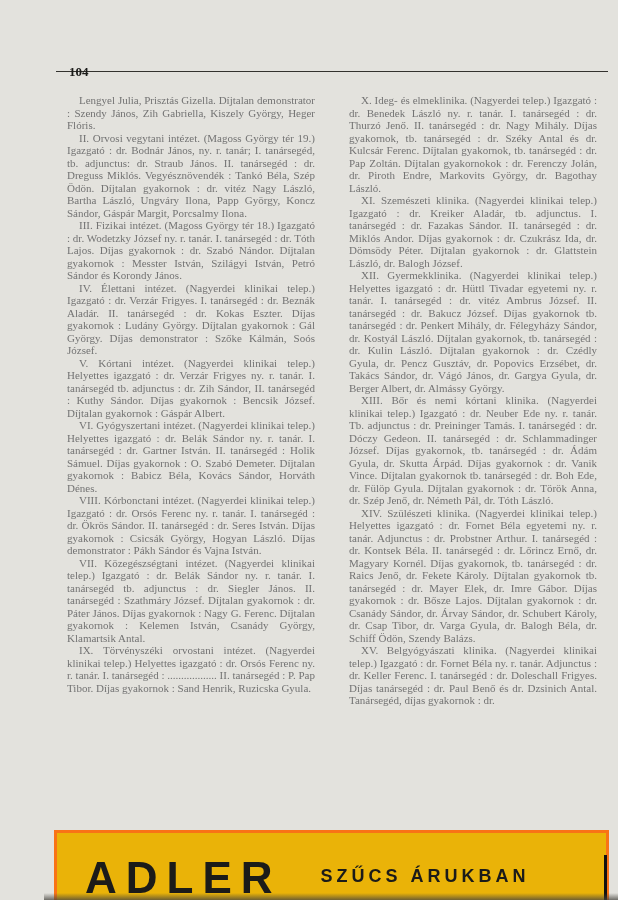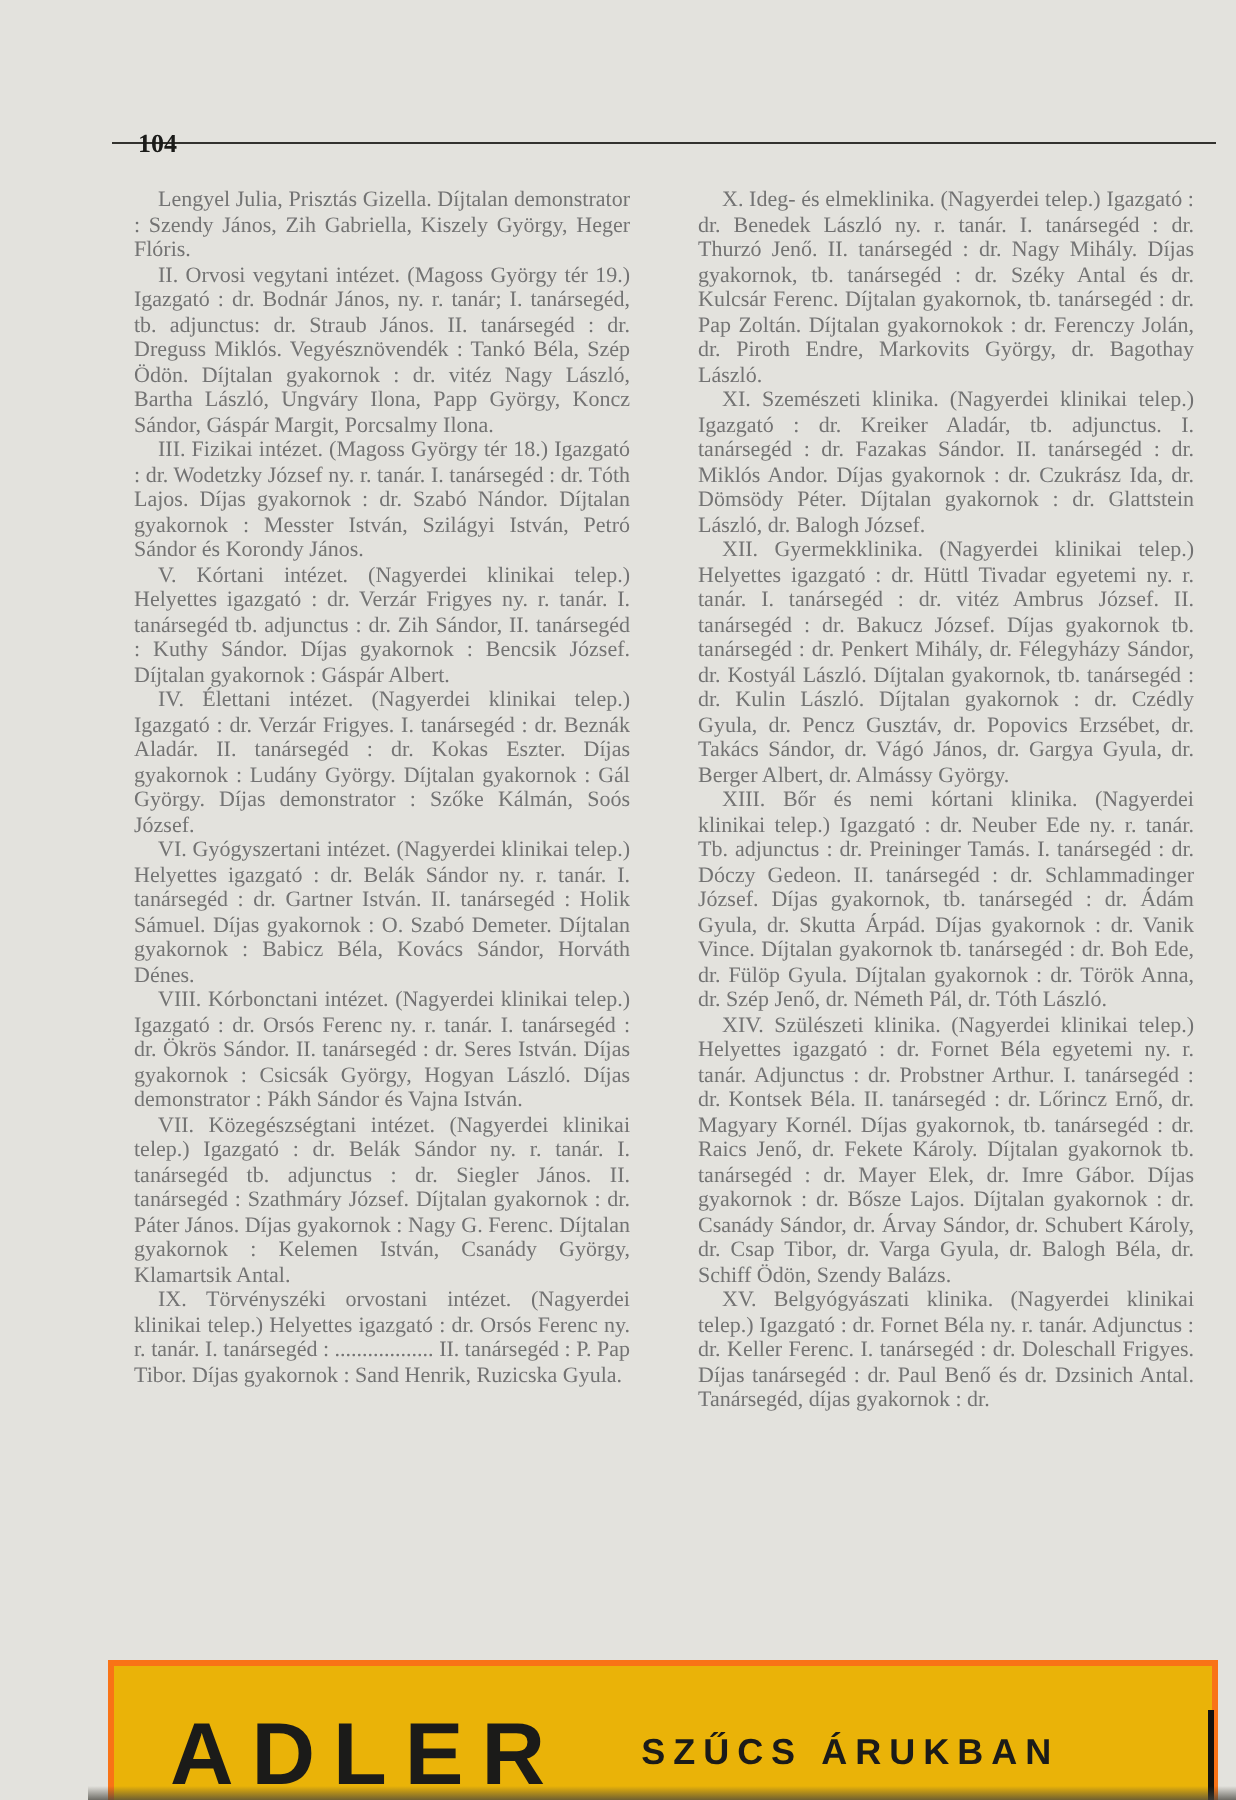--- a/index.html
+++ b/index.html
@@ -102,22 +102,22 @@
 
   <div class="header">
     <span class="page-num">104</span>
   </div>
 
   <div class="cols">
     <div class="col">
       <p>Lengyel Julia, Prisztás Gizella. Díjtalan demonstrator : Szendy János, Zih Gabriella, Kiszely György, Heger Flóris.</p>
       <p>II. Orvosi vegytani intézet. (Magoss György tér 19.) Igazgató : dr. Bodnár János, ny. r. tanár; I. tanársegéd, tb. adjunctus: dr. Straub János. II. tanársegéd : dr. Dreguss Miklós. Vegyésznövendék : Tankó Béla, Szép Ödön. Díjtalan gyakornok : dr. vitéz Nagy László, Bartha László, Ungváry Ilona, Papp György, Koncz Sándor, Gáspár Margit, Porcsalmy Ilona.</p>
       <p>III. Fizikai intézet. (Magoss György tér 18.) Igazgató : dr. Wodetzky József ny. r. tanár. I. tanársegéd : dr. Tóth Lajos. Díjas gyakornok : dr. Szabó Nándor. Díjtalan gyakornok : Messter István, Szilágyi István, Petró Sándor és Korondy János.</p>
+      <p>IV. Élettani intézet. (Nagyerdei klinikai telep.) Igazgató : dr. Verzár Frigyes. I. tanársegéd : dr. Beznák Aladár. II. tanársegéd : dr. Kokas Eszter. Díjas gyakornok : Ludány György. Díjtalan gyakornok : Gál György. Díjas demonstrator : Szőke Kálmán, Soós József.</p>
       <p>V. Kórtani intézet. (Nagyerdei klinikai telep.) Helyettes igazgató : dr. Verzár Frigyes ny. r. tanár. I. tanársegéd tb. adjunctus : dr. Zih Sándor, II. tanársegéd : Kuthy Sándor. Díjas gyakornok : Bencsik József. Díjtalan gyakornok : Gáspár Albert.</p>
-      <p>IV. Élettani intézet. (Nagyerdei klinikai telep.) Igazgató : dr. Verzár Frigyes. I. tanársegéd : dr. Beznák Aladár. II. tanársegéd : dr. Kokas Eszter. Díjas gyakornok : Ludány György. Díjtalan gyakornok : Gál György. Díjas demonstrator : Szőke Kálmán, Soós József.</p>
       <p>VI. Gyógyszertani intézet. (Nagyerdei klinikai telep.) Helyettes igazgató : dr. Belák Sándor ny. r. tanár. I. tanársegéd : dr. Gartner István. II. tanársegéd : Holik Sámuel. Díjas gyakornok : O. Szabó Demeter. Díjtalan gyakornok : Babicz Béla, Kovács Sándor, Horváth Dénes.</p>
       <p>VIII. Kórbonctani intézet. (Nagyerdei klinikai telep.) Igazgató : dr. Orsós Ferenc ny. r. tanár. I. tanársegéd : dr. Ökrös Sándor. II. tanársegéd : dr. Seres István. Díjas gyakornok : Csicsák György, Hogyan László. Díjas demonstrator : Pákh Sándor és Vajna István.</p>
       <p>VII. Közegészségtani intézet. (Nagyerdei klinikai telep.) Igazgató : dr. Belák Sándor ny. r. tanár. I. tanársegéd tb. adjunctus : dr. Siegler János. II. tanársegéd : Szathmáry József. Díjtalan gyakornok : dr. Páter János. Díjas gyakornok : Nagy G. Ferenc. Díjtalan gyakornok : Kelemen István, Csanády György, Klamartsik Antal.</p>
       <p>IX. Törvényszéki orvostani intézet. (Nagyerdei klinikai telep.) Helyettes igazgató : dr. Orsós Ferenc ny. r. tanár. I. tanársegéd : .................. II. tanársegéd : P. Pap Tibor. Díjas gyakornok : Sand Henrik, Ruzicska Gyula.</p>
     </div>
     <div class="col">
       <p>X. Ideg- és elmeklinika. (Nagyerdei telep.) Igazgató : dr. Benedek László ny. r. tanár. I. tanársegéd : dr. Thurzó Jenő. II. tanársegéd : dr. Nagy Mihály. Díjas gyakornok, tb. tanársegéd : dr. Széky Antal és dr. Kulcsár Ferenc. Díjtalan gyakornok, tb. tanársegéd : dr. Pap Zoltán. Díjtalan gyakornokok : dr. Ferenczy Jolán, dr. Piroth Endre, Markovits György, dr. Bagothay László.</p>
       <p>XI. Szemészeti klinika. (Nagyerdei klinikai telep.) Igazgató : dr. Kreiker Aladár, tb. adjunctus. I. tanársegéd : dr. Fazakas Sándor. II. tanársegéd : dr. Miklós Andor. Díjas gyakornok : dr. Czukrász Ida, dr. Dömsödy Péter. Díjtalan gyakornok : dr. Glattstein László, dr. Balogh József.</p>
       <p>XII. Gyermekklinika. (Nagyerdei klinikai telep.) Helyettes igazgató : dr. Hüttl Tivadar egyetemi ny. r. tanár. I. tanársegéd : dr. vitéz Ambrus József. II. tanársegéd : dr. Bakucz József. Díjas gyakornok tb. tanársegéd : dr. Penkert Mihály, dr. Félegyházy Sándor, dr. Kostyál László. Díjtalan gyakornok, tb. tanársegéd : dr. Kulin László. Díjtalan gyakornok : dr. Czédly Gyula, dr. Pencz Gusztáv, dr. Popovics Erzsébet, dr. Takács Sándor, dr. Vágó János, dr. Gargya Gyula, dr. Berger Albert, dr. Almássy György.</p>
       <p>XIII. Bőr és nemi kórtani klinika. (Nagyerdei klinikai telep.) Igazgató : dr. Neuber Ede ny. r. tanár. Tb. adjunctus : dr. Preininger Tamás. I. tanársegéd : dr. Dóczy Gedeon. II. tanársegéd : dr. Schlammadinger József. Díjas gyakornok, tb. tanársegéd : dr. Ádám Gyula, dr. Skutta Árpád. Díjas gyakornok : dr. Vanik Vince. Díjtalan gyakornok tb. tanársegéd : dr. Boh Ede, dr. Fülöp Gyula. Díjtalan gyakornok : dr. Török Anna, dr. Szép Jenő, dr. Németh Pál, dr. Tóth László.</p>

